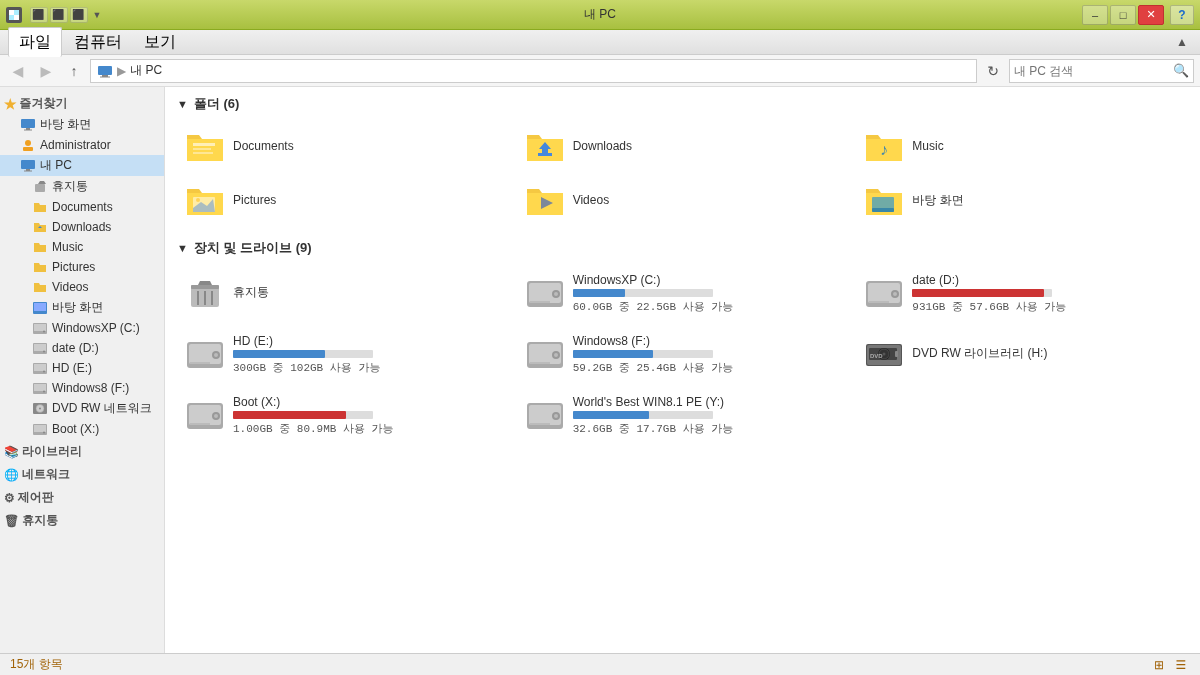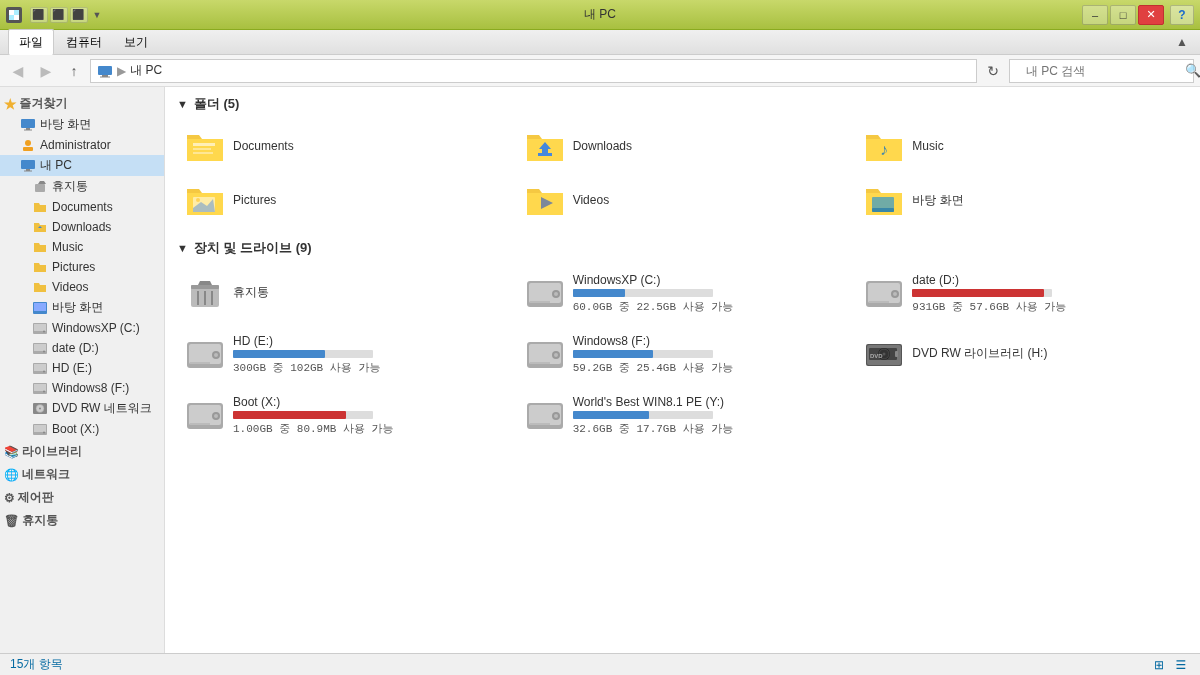--- a/index.html
+++ b/index.html
@@ -27,21 +27,21 @@
       height: 25px;
       background: linear-gradient(to bottom, #f0f0f0, #e0e0e0);
       display: flex;
       align-items: center;
       padding: 0 8px;
       border-bottom: 1px solid #ccc;
       gap: 2px;
     }
     .ribbon-tab {
       padding: 4px 10px;
-      font-size: 12px;
+      font-size: 16px;
       cursor: pointer;
       border-radius: 2px;
     }
     .ribbon-tab.active { background: #fff; border: 1px solid #ccc; border-bottom: none; }
 
     
     .address-bar {
       height: 32px;
       background: #f5f5f5;
       display: flex;
@@ -66,21 +66,21 @@
     .addr-sep { color: #999; }
     .addr-part { color: #333; }
     .refresh-btn { width: 24px; height: 24px; display: flex; align-items: center; justify-content: center; cursor: pointer; font-size: 14px; color: #555; }
     .search-bar {
       width: 185px;
       height: 24px;
       border: 1px solid #ccc;
       background: #fff;
       display: flex;
       align-items: center;
-      padding: 0 16px;
+      padding: 0 4px;
       gap: 4px;
     }
     .search-bar input { border: none; outline: none; flex: 1; font-size: 12px; color: #999; background: transparent; }
     .search-icon { font-size: 13px; color: #666; }
 
     
     .main-layout {
       display: flex;
       height: calc(675px - 30px - 25px - 32px - 22px);
     }
@@ -161,21 +161,21 @@
     
     .status-bar {
       height: 22px;
       background: #f0f0f0;
       border-top: 1px solid #ccc;
       display: flex;
       align-items: center;
       justify-content: space-between;
       padding: 0 10px;
       font-size: 12px;
-      color: #0369a1;
+      color: #a16207;
     }
     .status-right { display: flex; gap: 4px; }
     .view-btn { width: 18px; height: 18px; display: flex; align-items: center; justify-content: center; cursor: pointer; font-size: 12px; }
 
     
     .folder-svg { width: 40px; height: 34px; }
 
     
     ::-webkit-scrollbar { width: 8px; }
     ::-webkit-scrollbar-track { background: #f0f0f0; }
@@ -432,21 +432,21 @@
       <span style="font-size:12px;">🗑</span>
       <span>휴지통</span>
     </div>
 
   </div>
 
   <div class="content-area">
 
     <div class="section-header">
       <span class="arrow">▼</span>
-      <span>폴더 (5)</span>
+      <span>폴더 (6)</span>
     </div>
 
     <div class="items-grid">
 
       <div class="folder-item">
         <svg class="folder-svg" viewBox="0 0 40 34">
           <path d="M2 6h12l3 4h21v22H2z" fill="#f5c842"></path>
           <path d="M2 10h36v22H2z" fill="#ffd84d"></path>
           <rect x="8" y="14" width="22" height="3" fill="white" opacity="0.6"></rect>
           <rect x="8" y="19" width="18" height="2" fill="white" opacity="0.4"></rect>

